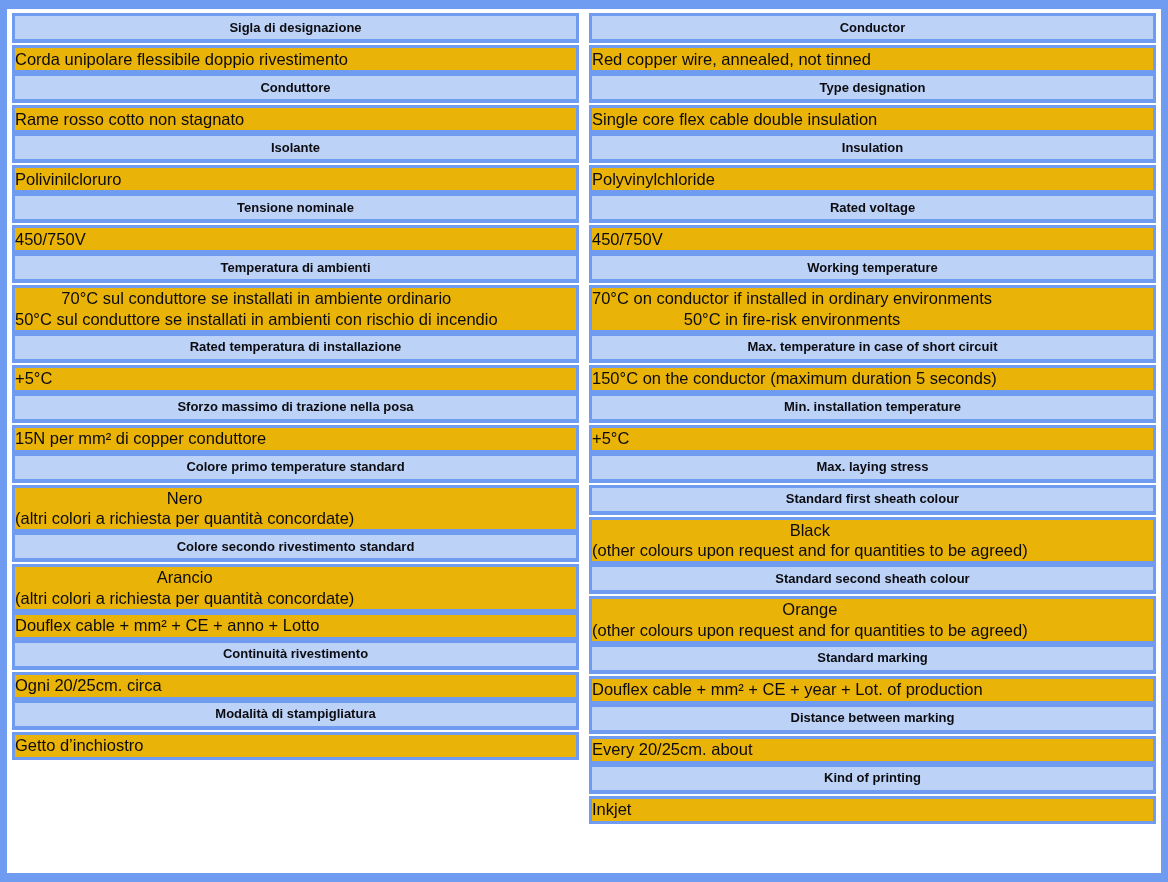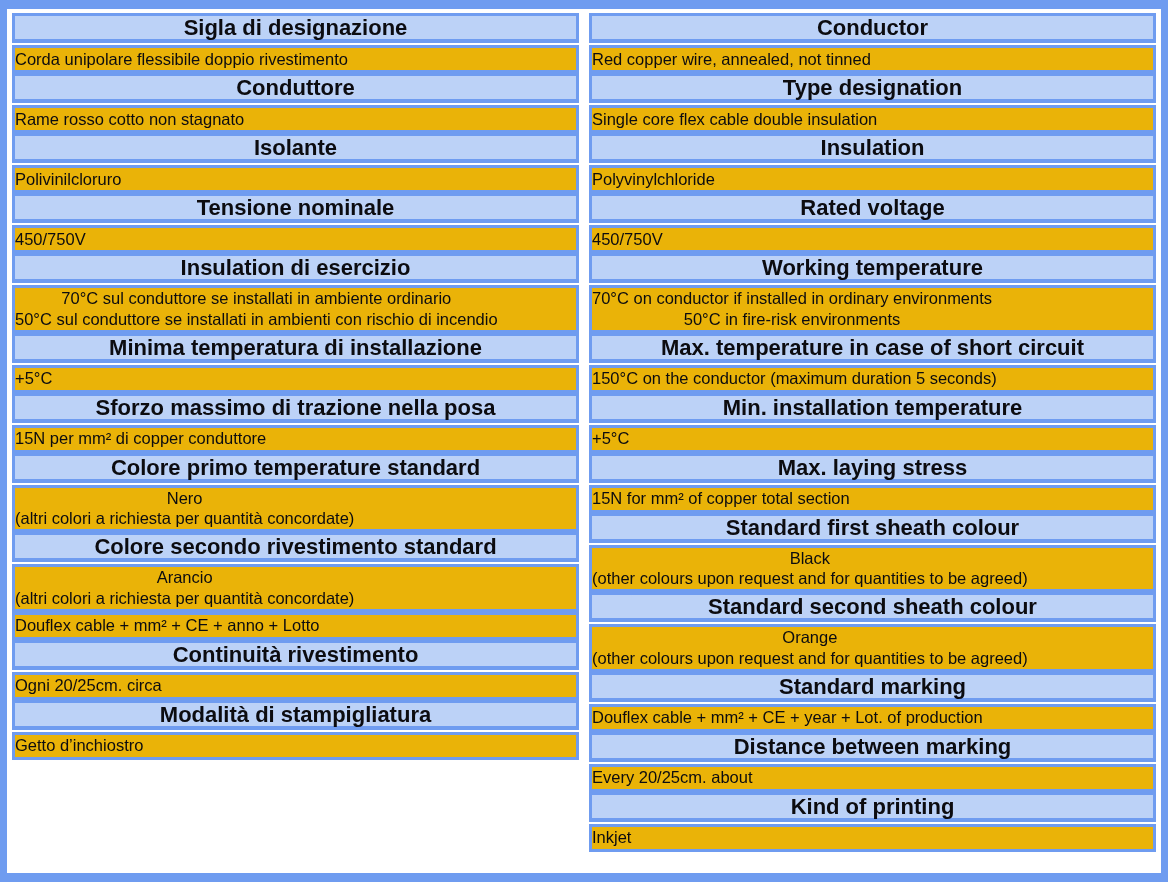--- a/index.html
+++ b/index.html
@@ -48,21 +48,21 @@
     height: 30px;
     background: #bcd2f7;
     border: 3px solid #6f9cf0;
     border-bottom-width: 4px;
     display: flex;
     align-items: center;
     justify-content: center;
     margin-bottom: 2px;
   }
   .spec-header .txt {
-    font-size: 22px;
+    font-size: 13px;
     font-weight: bold;
     color: #0c0c10;
     line-height: 1.05;
     text-align: left;
     white-space: nowrap;
   }
 
   .spec-value {
     box-sizing: border-box;
     min-height: 28px;
@@ -117,30 +117,30 @@
       <div class="spec-pair">
         <div class="spec-header">
           <span class="txt">Tensione nominale</span>
         </div>
         <div class="spec-value">
           <span class="txt">450/750V</span>
         </div>
       </div>
       <div class="spec-pair">
         <div class="spec-header">
-          <span class="txt">Insulation di esercizio</span>
+          <span class="txt">Temperatura di ambienti</span>
         </div>
         <div class="spec-value two-line">
           <span class="txt">70°C sul conduttore se installati in ambiente ordinario
 50°C sul conduttore se installati in ambienti con rischio di incendio</span>
         </div>
       </div>
       <div class="spec-pair">
         <div class="spec-header">
-          <span class="txt">Minima temperatura di installazione</span>
+          <span class="txt">Rated temperatura di installazione</span>
         </div>
         <div class="spec-value">
           <span class="txt">+5°C</span>
         </div>
       </div>
       <div class="spec-pair">
         <div class="spec-header">
           <span class="txt">Sforzo massimo di trazione nella posa</span>
         </div>
         <div class="spec-value">
@@ -242,23 +242,20 @@
           <span class="txt">Min. installation temperature</span>
         </div>
         <div class="spec-value">
           <span class="txt">+5°C</span>
         </div>
       </div>
       <div class="spec-pair">
         <div class="spec-header">
           <span class="txt">Max. laying stress</span>
         </div>
-        <div class="spec-value">
-          <span class="txt">15N for mm² of copper total section</span>
-        </div>
       </div>
       <div class="spec-pair">
         <div class="spec-header">
           <span class="txt">Standard first sheath colour</span>
         </div>
         <div class="spec-value two-line">
           <span class="txt">Black
 (other colours upon request and for quantities to be agreed)</span>
         </div>
       </div>

